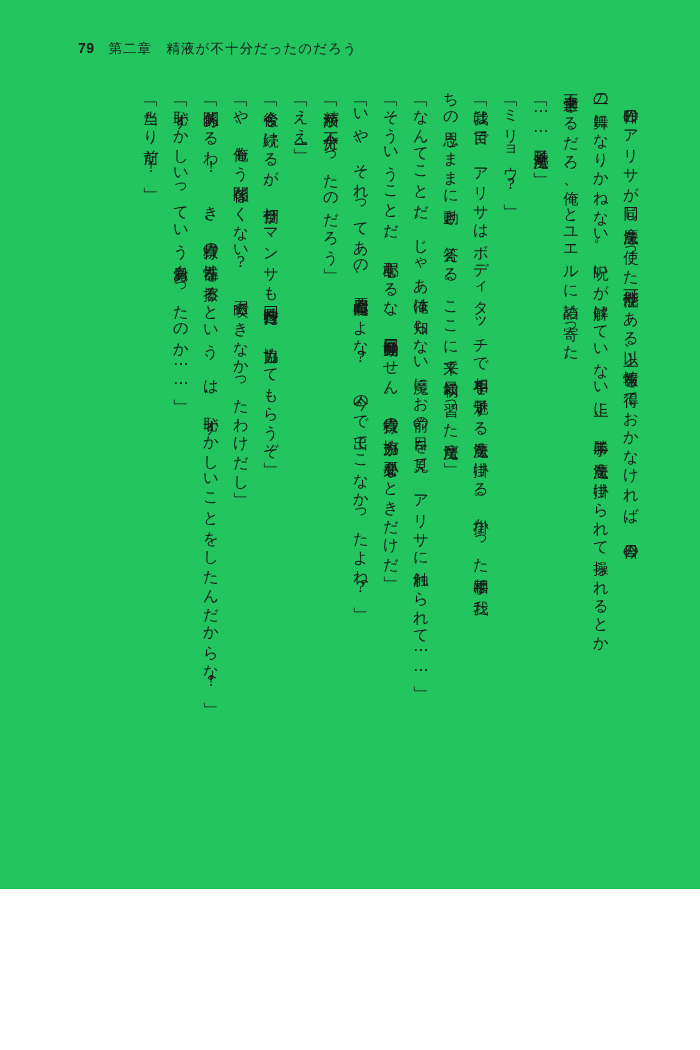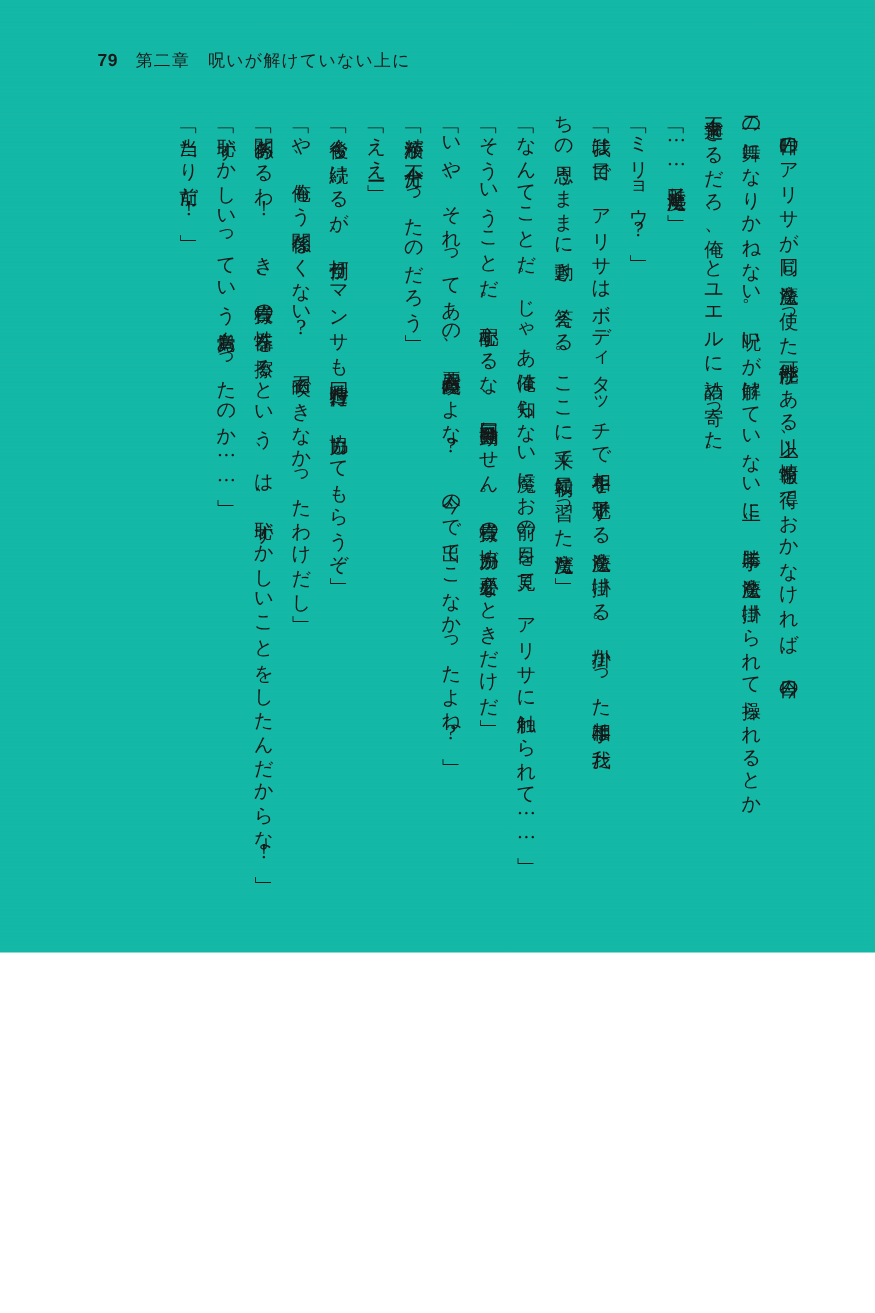--- a/index.html
+++ b/index.html
@@ -13,22 +13,22 @@
     font-family: "Liberation Serif", "DejaVu Serif", serif;
     color: #1a1a1a;
     position: relative;
     overflow: hidden;
   }
 
   .page {
     position: absolute;
     inset: 0;
     width: 700px;
-    height: 762px;
-    background: #14b8a6;
+    height: 889px;
+    background: #22c55e;
   }
 
   
   .header {
     position: absolute;
     top: 40px;
     left: 78px;
     right: 78px;
     height: 22px;
     display: flex;
@@ -92,21 +92,21 @@
       repeating-linear-gradient(0deg, rgba(0,0,0,0.6) 0px, rgba(0,0,0,0) 1px, rgba(0,0,0,0) 3px);
   }
 </style>
 </head>
 <body>
 
 <div class="page">
 
   <div class="header">
     <span class="page-number">79</span>
-    <span class="chapter-title">第二章　呪いが解けていない上に</span>
+    <span class="chapter-title">第二章　精液が不十分だったのだろう</span>
   </div>
 
   <div class="body-area">
       <div class="vline indent-1">昨日のアリサが同じ魔法を使った可能性がある以上、情報を得ておかなければ、今日の</div>
       <div class="vline">二の舞になりかねない。呪いが解けていない上に、勝手に魔法を掛けられて操られるとか</div>
       <div class="vline">不幸過ぎるだろ、俺、とユエルに詰め寄った。</div>
       <div class="vline indent-1">「……魅了魔法だ」</div>
       <div class="vline indent-1">「ミリョウ?」</div>
       <div class="vline indent-1">「我は目で、アリサはボディタッチで相手を魅了する魔法を掛ける。掛かった相手は我た</div>
       <div class="vline">ちの思うままに動き、答える。ここに来て最初に習った魔法だ」</div>

